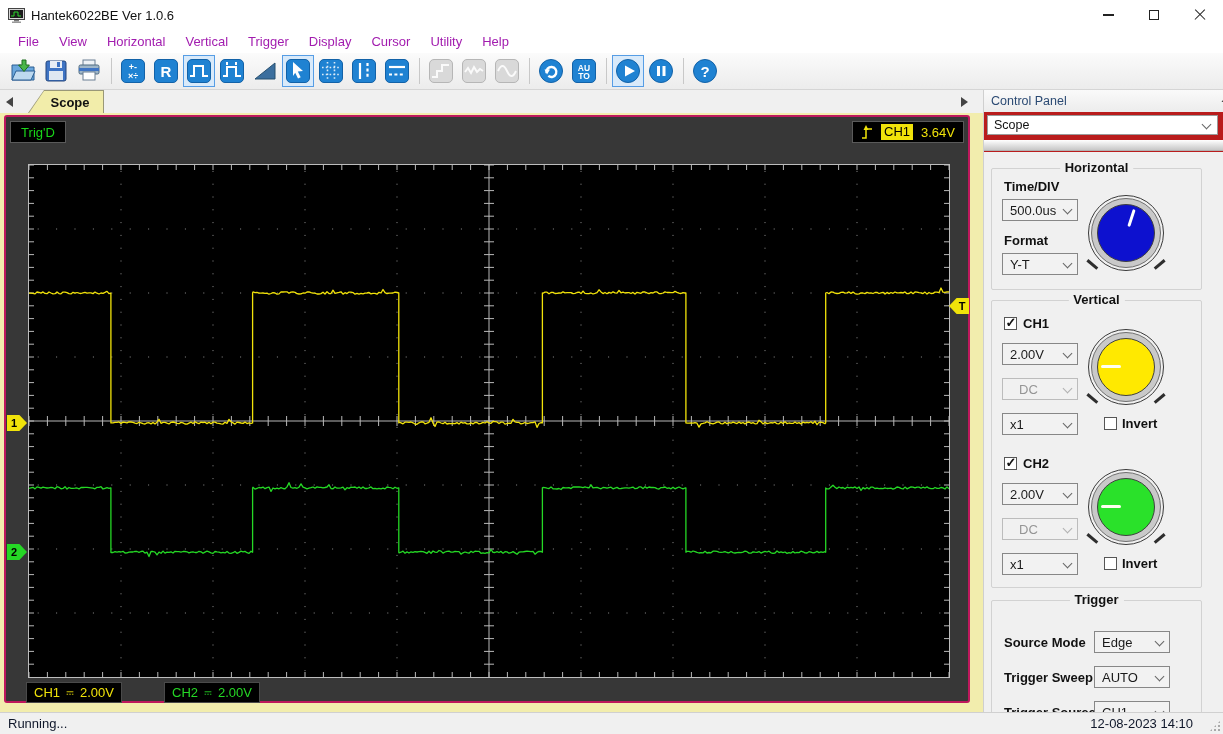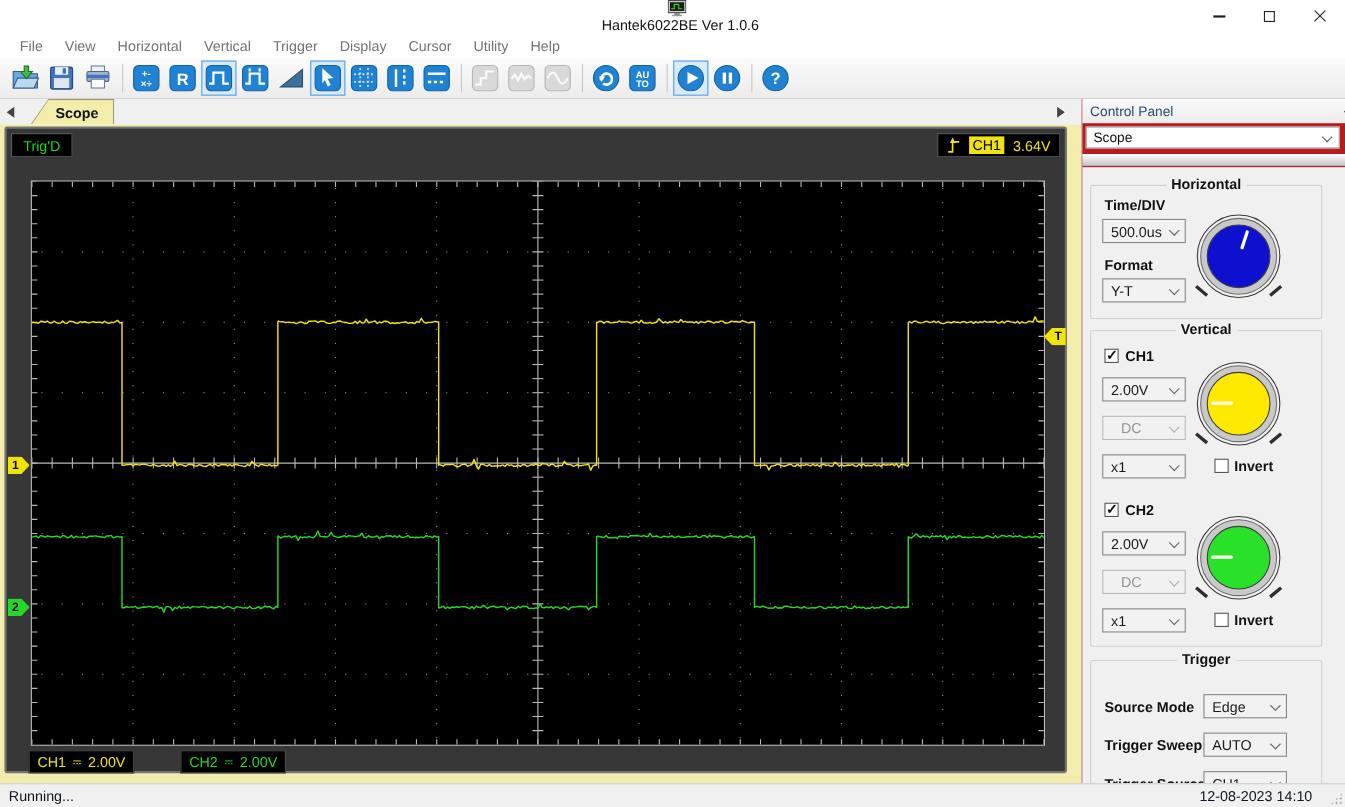--- a/index.html
+++ b/index.html
@@ -2,34 +2,34 @@
 <html><head>
 <meta charset="utf-8">
 <style>
   html,body{margin:0;padding:0;background:#888;}
   .app{position:relative;width:1223px;height:734px;background:#fff;overflow:hidden;
        font-family:"Liberation Sans",sans-serif;-webkit-font-smoothing:antialiased;}
   .app *{box-sizing:border-box;}
 
   
   .titlebar{position:absolute;left:0;top:0;width:1223px;height:30px;background:#ffffff;
-            display:flex;align-items:center;padding-left:8px;flex-direction:column;}
+            display:flex;align-items:center;padding-left:8px;}
   .titlebar .ttext{font-size:13px;color:#111;margin-left:6px;}
   .wbtns{position:absolute;right:0;top:0;height:30px;display:flex;}
   .wbtn{width:46px;height:30px;display:flex;align-items:center;justify-content:center;cursor:default;}
   .min-glyph{width:11px;height:1.4px;background:#222;}
   .max-glyph{width:10px;height:10px;border:1.3px solid #222;}
   .x-glyph{position:relative;width:12px;height:12px;}
   .x-glyph::before,.x-glyph::after{content:"";position:absolute;left:-1px;top:5px;width:14px;height:1.4px;background:#222;}
   .x-glyph::before{transform:rotate(45deg);} .x-glyph::after{transform:rotate(-45deg);}
 
   
   .menubar{position:absolute;left:0;top:30px;width:1223px;height:23px;background:#fff;
            display:flex;align-items:center;padding-left:8px;}
-  .menu-item{font-size:13px;color:#737373;padding:2px 10px;}
+  .menu-item{font-size:13px;color:#a21caf;padding:2px 10px;}
 
   
   .toolbar{position:absolute;left:0;top:53px;width:1223px;height:37px;
            background:linear-gradient(#fbfbfb,#ececec);border-bottom:1px solid #d5d5d5;
            display:flex;align-items:center;padding-left:7px;}
   .tb-btn{width:32px;height:32px;display:flex;align-items:center;justify-content:center;
           border:1px solid transparent;margin-right:1px;}
   .tb-btn.selected{border:1px solid #569de5;background:#d9eafa;}
   .tb-btn svg{display:block;}
   .tb-sep{width:1px;height:26px;background:#c8c8c8;margin:0 5px;}
@@ -43,21 +43,21 @@
   .tab{position:absolute;left:28px;top:0;width:76px;height:23px;
        clip-path:polygon(16px 0,100% 0,100% 100%,0 100%);background:#9a9878;}
   .tab-inner{position:absolute;left:1px;top:1px;right:1px;bottom:0;
        clip-path:polygon(15px 0,100% 0,100% 100%,0 100%);background:#f2edaa;
        display:flex;align-items:center;justify-content:center;font-size:13px;font-weight:bold;color:#111;
        padding-left:8px;}
 
   
   .content{position:absolute;left:0;top:113px;width:983px;height:599px;background:#f2edad;}
   .scope-frame{position:absolute;left:4px;top:2px;width:966px;height:588px;background:#373737;
-               border:2px solid #737373;border-radius:3px;}
+               border:2px solid #be185d;border-radius:3px;}
   .sbox{position:absolute;background:#000;border:1px solid #5a5a5a;height:22px;
         display:flex;align-items:center;font-size:13px;}
   .trig-box{left:4px;top:4px;width:56px;justify-content:center;color:#19d519;}
   .trig-info{right:4px;top:4px;padding:0 8px;gap:8px;}
   .trig-info .chip{background:#f0e30a;color:#000;padding:0 3px;line-height:16px;}
   .trig-info .tl{color:#f0e30a;}
   .plot-wrap{position:absolute;left:22px;top:47px;width:922px;height:514px;background:#000;
              border:1px solid #bdbdbd;}
   .info{position:absolute;top:565px;background:#000;border:1px solid #4a4a4a;height:21px;
         display:flex;align-items:center;gap:6px;padding:0 7px;font-size:13px;}

